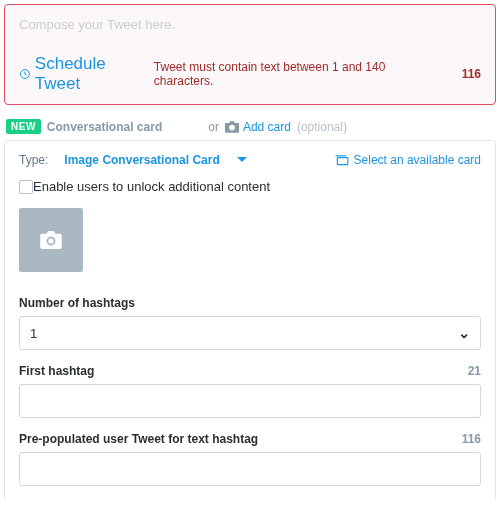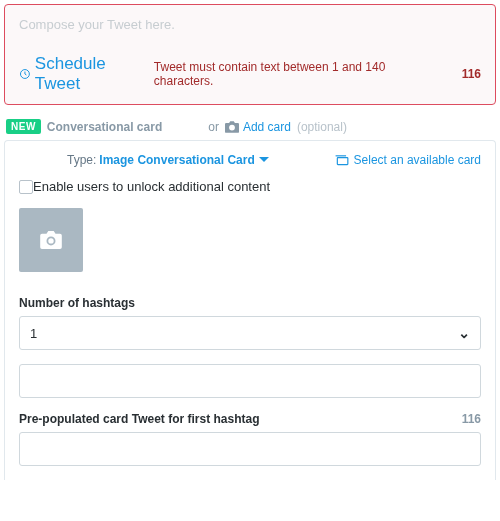--- a/index.html
+++ b/index.html
@@ -93,22 +93,21 @@
       justify-content: space-between;
       align-items: center;
       padding-bottom: 12px;
     }
     .type-select {
       color: #1b95e0;
       font-weight: 700;
       font-size: 12px;
       display: flex;
       align-items: center;
-      gap: 3px;
-      margin-left: 48px;
+      gap: 16px;
     }
     .type-label { color: #657786; font-weight: 400; }
     .available-card {
       color: #1b95e0;
       font-size: 12px;
       display: flex;
       align-items: center;
       gap: 5px;
     }
     .enable-row {
@@ -236,24 +235,28 @@
     <div class="field-label-row">
       <span class="field-label">Number of hashtags</span>
     </div>
     <div class="select-box">
       <span>1</span>
       <span class="select-chevron">⌄</span>
     </div>
   </div>
 
   <div class="field-group">
+    <div class="field-label-row">
+      <span class="field-label">First hashtag</span>
+      <span class="field-count">21</span>
+    </div>
     <div class="text-input"></div>
   </div>
 
   <div class="field-group">
     <div class="field-label-row">
-      <span class="field-label">Pre-populated card Tweet for first hashtag</span>
+      <span class="field-label">Pre-populated user Tweet for text hashtag</span>
       <span class="field-count">116</span>
     </div>
     <div class="text-input"></div>
   </div>
 
 </div>
 
 </body></html>

